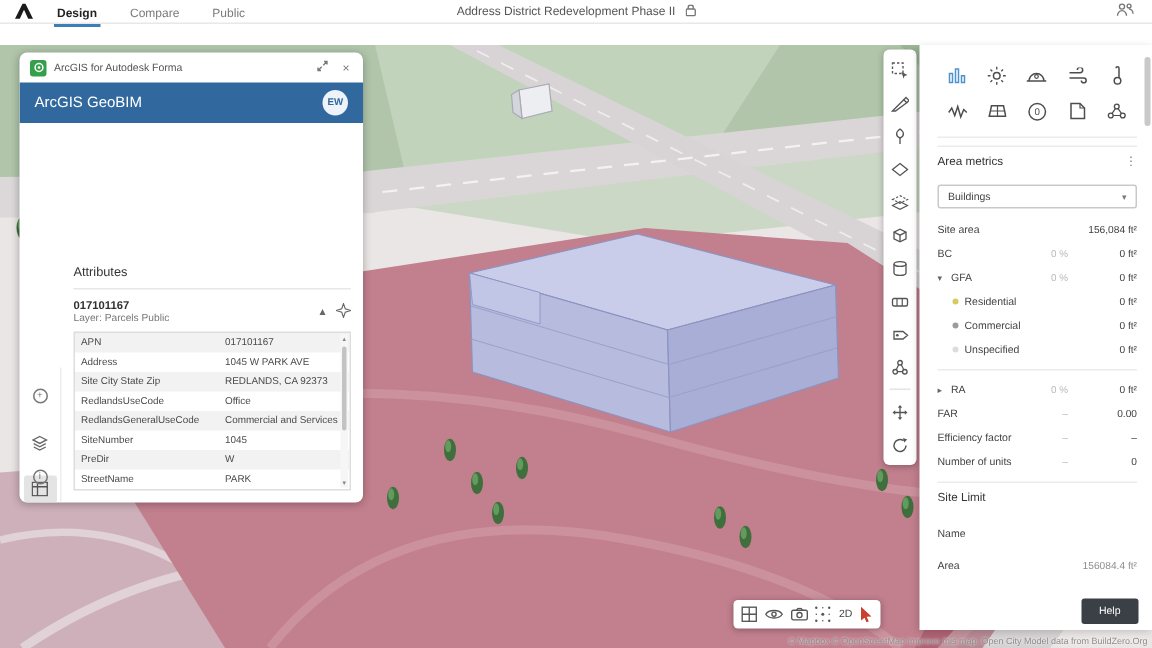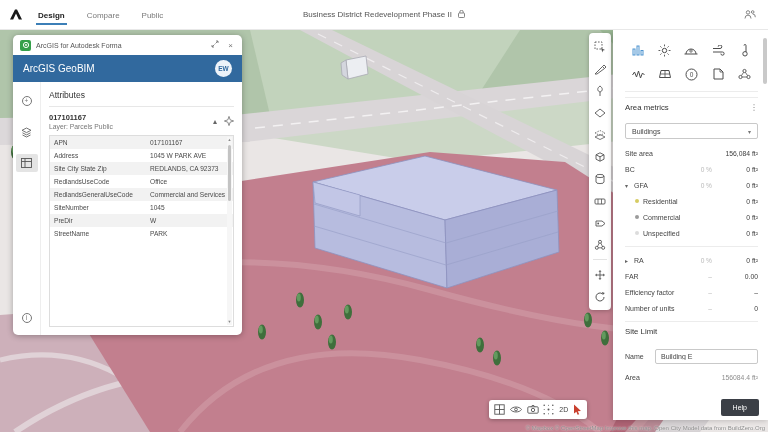--- a/index.html
+++ b/index.html
@@ -1,20 +1,20 @@
 <!DOCTYPE html>
 <html><head>
 <meta charset="utf-8">
 <style>
   * { box-sizing: border-box; margin:0; padding:0; }
   html,body { width:768px; height:432px; overflow:hidden; }
   body { font-family:"Liberation Sans", sans-serif; position:relative; background:#fff; color:#333; }
 
   
-  .topbar { position:absolute; top:0; left:0; width:768px; height:30px; background:#fff;
+  .topbar { position:absolute; top:0; left:0; width:768px; height:16px; background:#fff;
             border-bottom:1px solid #e8e8e8; display:flex; align-items:center; z-index:40; }
   .logo { width:30px; display:flex; justify-content:center; }
   .tabs { display:flex; gap:18px; margin-left:6px; }
   .tab { font-size:8px; color:#7a7a7a; padding:9px 2px 7px; position:relative; cursor:pointer; }
   .tab.active { color:#222; font-weight:bold; }
   .tab.active::after { content:""; position:absolute; left:0; right:0; bottom:2px; height:2px; background:#3c7fb7; }
   .proj-title { position:absolute; left:0; right:0; text-align:center; font-size:8px; color:#555; pointer-events:none; }
   .proj-title .lockwrap { display:inline-block; margin-left:4px; vertical-align:-1px; }
   .topbar-right { margin-left:auto; margin-right:12px; color:#777; }
 
@@ -24,21 +24,21 @@
   
   .geobim { position:absolute; left:13px; top:35px; width:229px; height:300px; background:#fff;
             border-radius:5px; box-shadow:0 1px 6px rgba(0,0,0,.3); z-index:30; overflow:hidden; }
   .winbar { height:20px; display:flex; align-items:center; padding:0 7px; gap:5px; }
   .winbar .wtitle { font-size:7px; color:#555; flex:1; }
   .arcgis-logo { width:11px; height:11px; background:#35a04b; border-radius:2px; display:flex; align-items:center; justify-content:center; color:#fff; font-size:7px; font-weight:bold; }
   .winbtn { color:#777; font-size:8px; cursor:pointer; padding:0 2px; }
   .bluebar { height:27px; background:#31699e; display:flex; align-items:center; padding:0 10px; }
   .bluebar .btitle { color:#fff; font-size:10px; flex:1; }
   .avatar { width:17px; height:17px; border-radius:50%; background:#edf3f9; color:#31699e; font-size:6.5px; font-weight:bold; display:flex; align-items:center; justify-content:center; }
-  .gb-body { display:flex; height:253px; }
+  .gb-body { display:flex; height:253px;align-items:flex-end; }
   .rail { width:28px; border-right:1px solid #eee; display:flex; flex-direction:column; align-items:center; padding-top:10px; gap:13px; position:relative; }
   .rail-item { width:22px; height:18px; display:flex; align-items:center; justify-content:center; color:#666; cursor:pointer; border-radius:2px; }
   .rail-item.active { background:#e4e4e4; color:#444; }
   .rail-info { position:absolute; bottom:8px; }
   .circle-glyph { width:10px; height:10px; border:1px solid #777; border-radius:50%; font-size:6.5px; color:#777; display:flex; align-items:center; justify-content:center; line-height:1; }
   .gb-content { flex:1; padding:8px 8px 0 8px; display:flex; flex-direction:column; }
   .attr-title { font-size:8.5px; color:#333; padding-bottom:6px; border-bottom:1px solid #e7e7e7; }
   .feature-hdr { display:flex; align-items:center; padding:6px 0 5px; }
   .feature-ids { flex:1; }
   .feature-id { font-size:7.5px; font-weight:bold; color:#333; }
@@ -182,21 +182,21 @@
     <svg width="13" height="11" viewBox="0 0 13 11">
         <path d="M1,10.5 L6,0.5 H8 L13,10.5 H9.8 L7,4.5 L4.2,10.5 Z" fill="#1a1a1a"></path>
       </svg>
   </div>
   <div class="tabs">
     <div class="tab active">Design</div>
     <div class="tab">Compare</div>
     <div class="tab">Public</div>
   </div>
   <div class="proj-title">
-    <span>Business District Redevelopment Phase II</span>
+    <span>Address District Redevelopment Phase II</span>
     <span class="lockwrap">
       <svg width="7" height="8" viewBox="0 0 7 8">
           <rect x="0.5" y="3" width="6" height="4.5" rx="0.8" fill="none" stroke="#777" stroke-width="0.9"></rect>
           <path d="M1.8,3 V2 a1.7,1.7 0 0 1 3.4,0 V3" fill="none" stroke="#777" stroke-width="0.9"></path>
         </svg>
     </span>
   </div>
   <div class="topbar-right">
     <svg width="12" height="11" viewBox="0 0 12 11">
         <circle cx="4" cy="3.4" r="1.7" fill="none" stroke="#777" stroke-width="0.9"></circle>
@@ -539,21 +539,20 @@
     <span class="lbl">Number of units</span>
     <span class="mid">–</span>
     <span class="val">0</span>
   </div>
   <div class="hr"></div>
   <div class="sec-title">
     <span>Site Limit</span>
   </div>
   <div class="namerow">
     <label>Name</label>
-    <input type="text" value="Building E" style="">
   </div>
   <div class="arearow">
     <span class="lbl">Area</span>
     <span class="val">156084.4 ft²</span>
   </div>
   <div class="help-btn">Help</div>
   <div class="rp-scroll"></div>
 </div>
 
 <div class="btoolbar">

